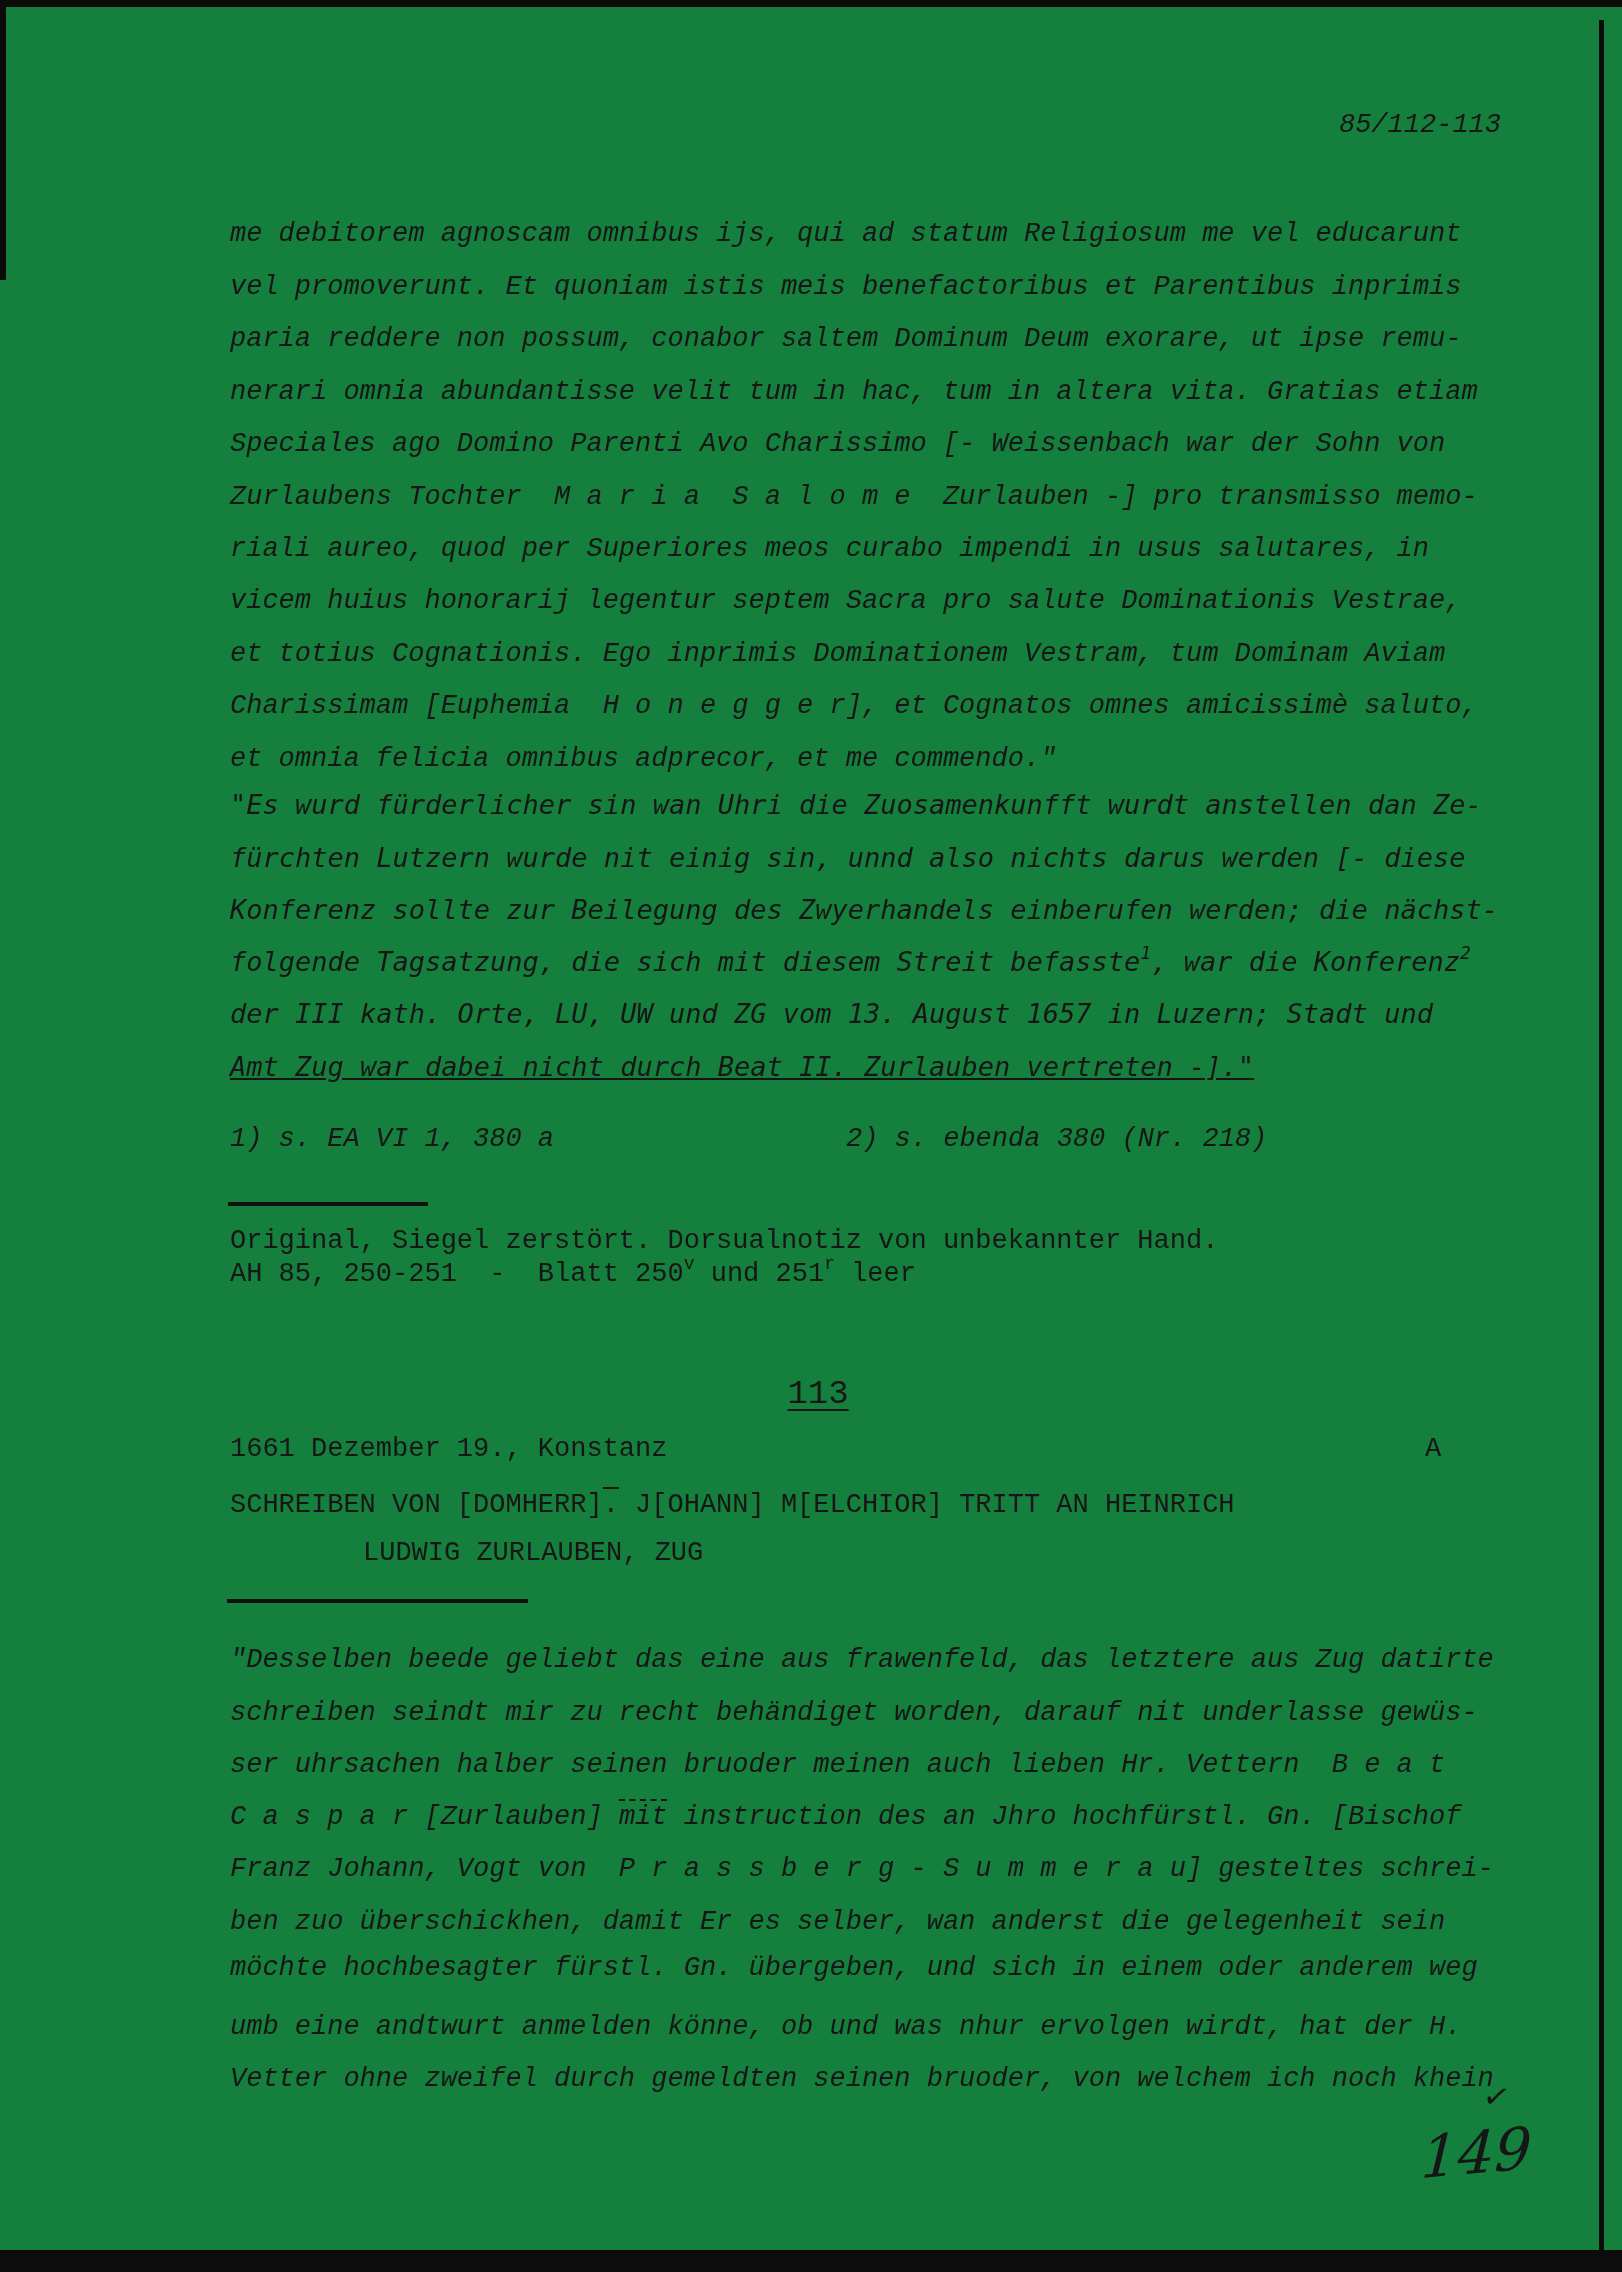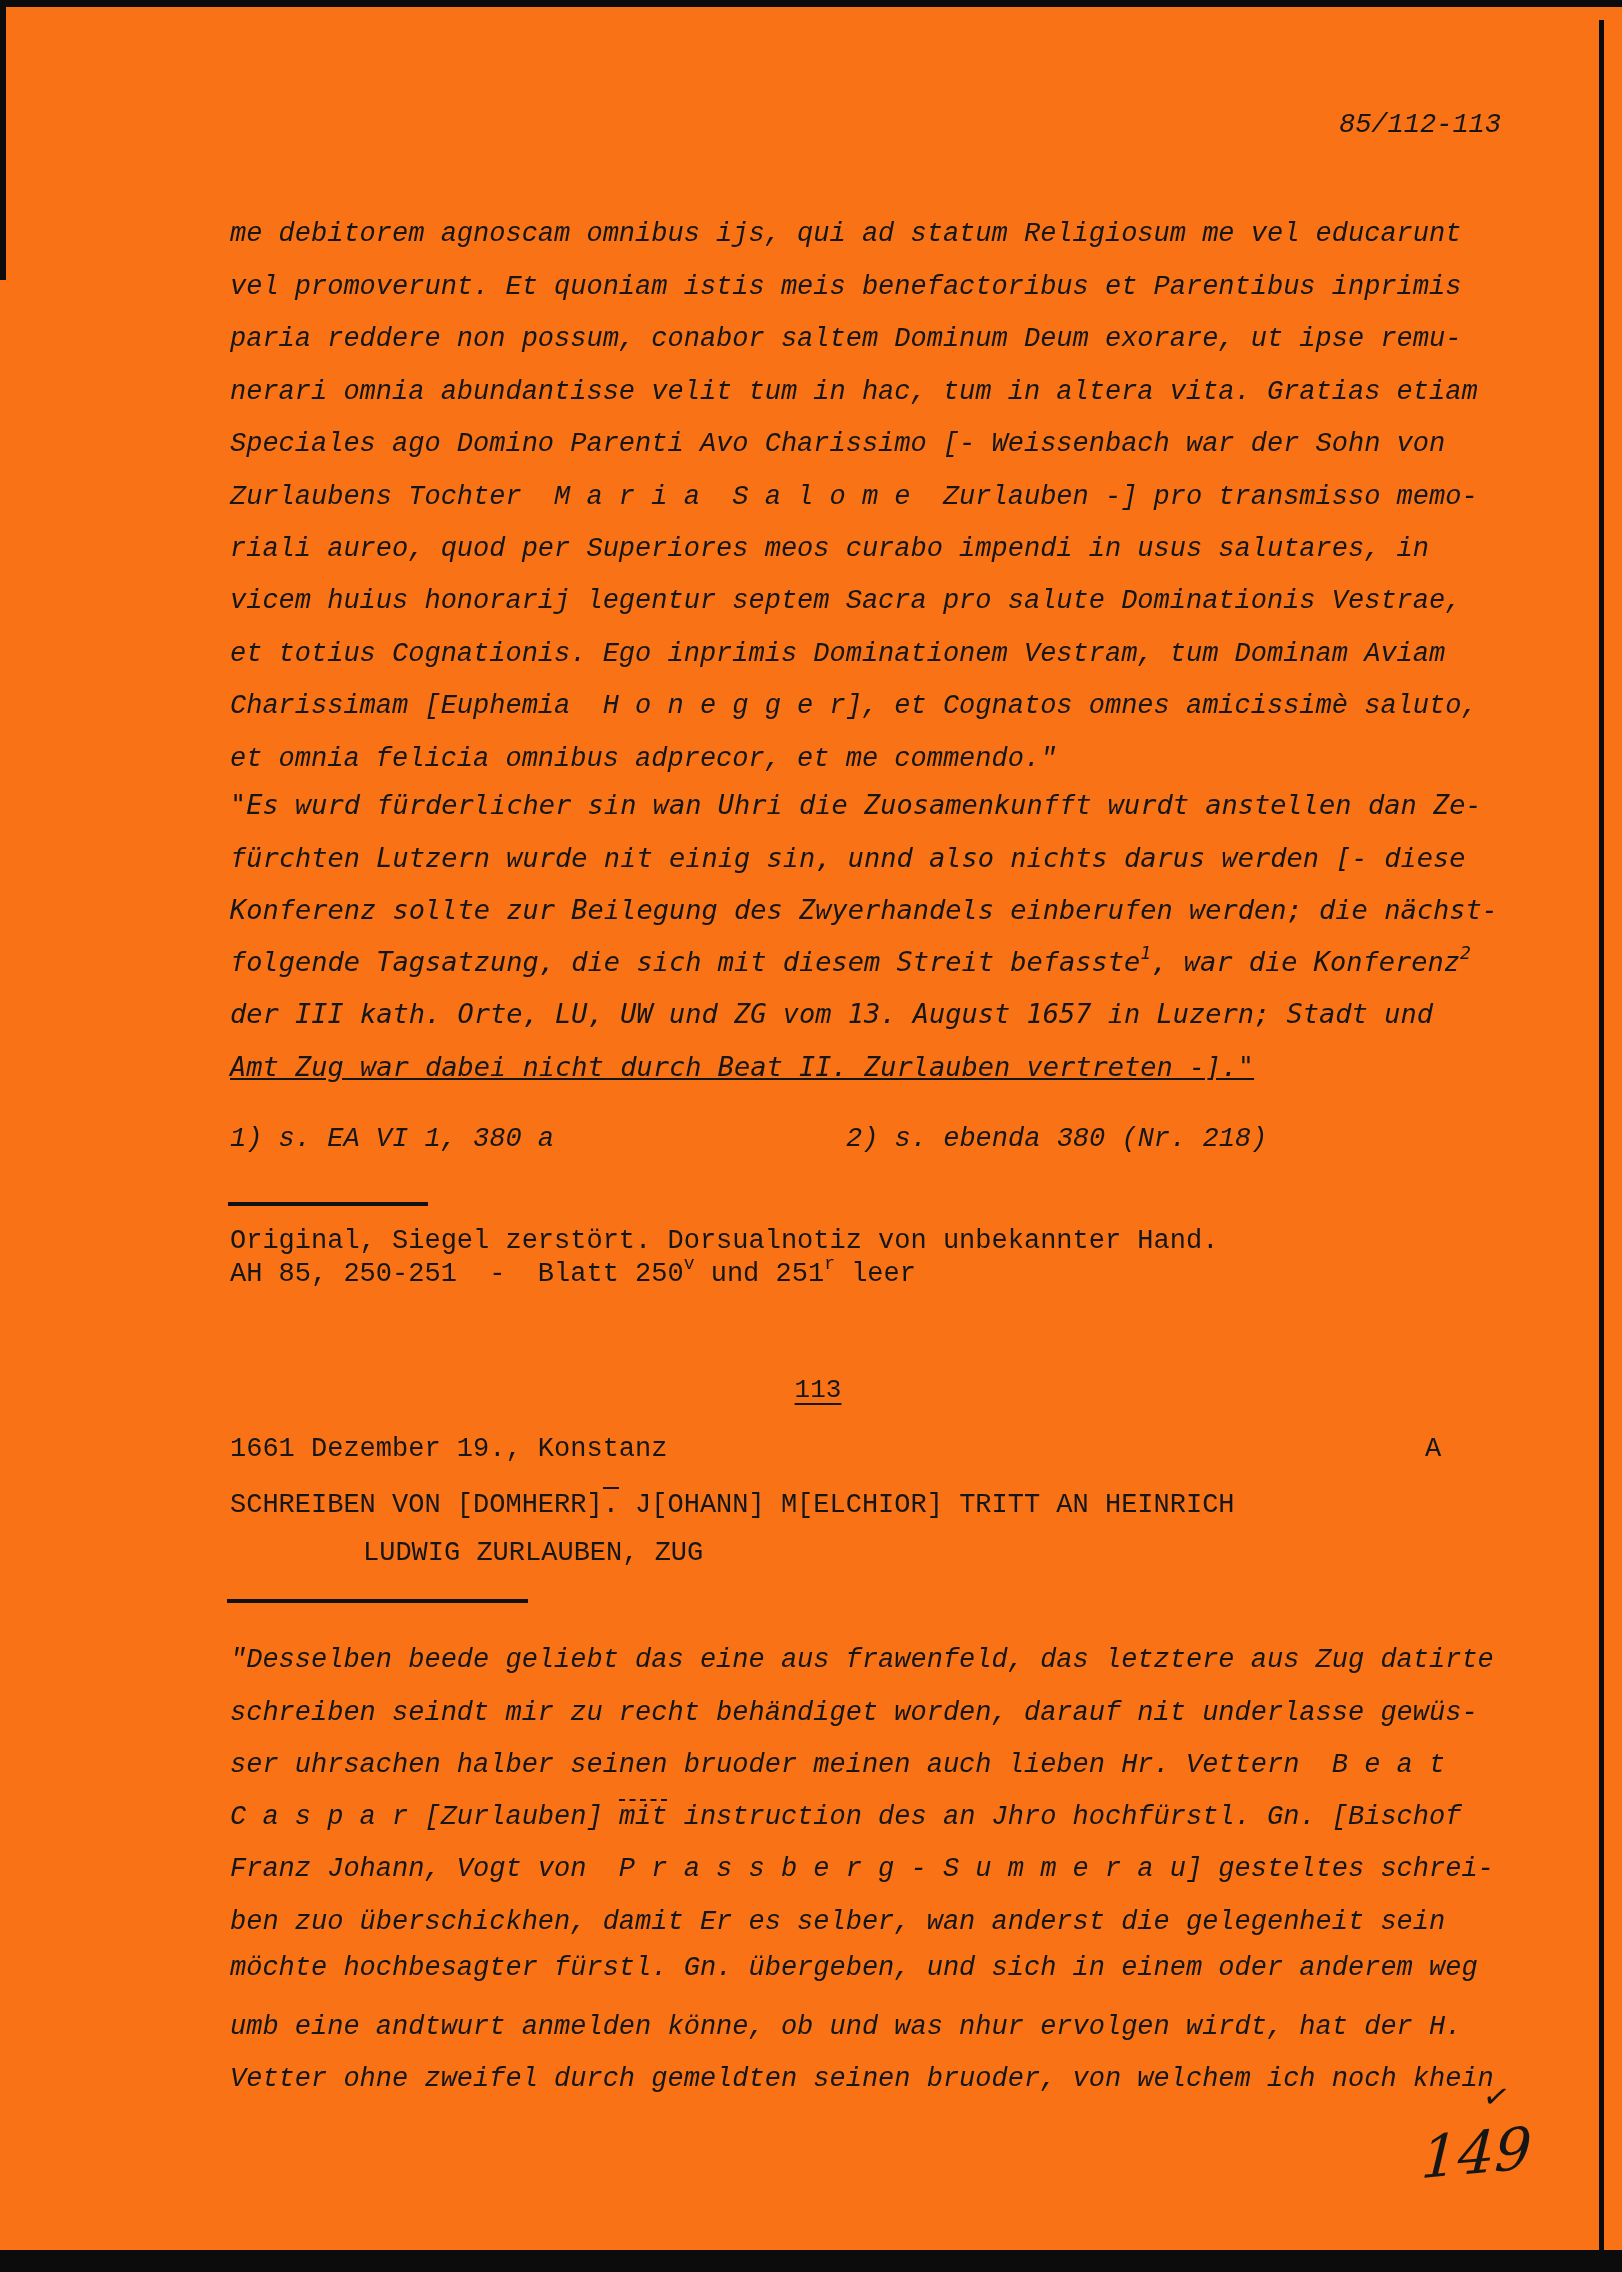--- a/index.html
+++ b/index.html
@@ -1,18 +1,18 @@
 <!DOCTYPE html>
 <html style="font-size:13px"><head>
 <meta charset="utf-8">
 <style>
   html,body { margin:0; padding:0; background:#888; }
   .page {
     position:relative; width:1623px; height:2273px;
-    background:#f97316; overflow:hidden;
+    background:#15803d; overflow:hidden;
     font-family:"Liberation Mono","DejaVu Sans Mono",monospace;
     color:#161616;
   }
   .abs { position:absolute; white-space:pre; }
   .it  { font-style:italic; font-family:"Liberation Mono","DejaVu Sans Mono",monospace; }
   .scr { font-style:italic; font-family:"DejaVu Sans Mono","Liberation Mono",monospace; }
   .up  { font-style:normal; }
   .t-body { font-size:27px; line-height:1; }
   .t-head { font-size:27px; }
   .sup { font-size:18px; position:relative; top:-12px; }
@@ -55,21 +55,21 @@
   <div class="abs scr t-body" style="left:230px;top:1053px;text-decoration:underline;">Amt Zug war dabei nicht durch Beat II. Zurlauben vertreten -]."</div>
 
   <div class="abs it t-body" style="left:230px;top:1126px;">1) s. EA VI 1, 380 a</div>
   <div class="abs it t-body" style="left:846px;top:1126px;">2) s. ebenda 380 (Nr. 218)</div>
 
   <div class="rule" style="left:228px;top:1202px;width:200px;"></div>
 
   <div class="abs up t-body" style="left:230px;top:1228px;text-align:right;">Original, Siegel zerstört. Dorsualnotiz von unbekannter Hand.</div>
   <div class="abs up t-body" style="left:230px;top:1261px;"><span>AH 85, 250-251  -  Blatt 250</span><span class="sup">v</span><span> und 251</span><span class="sup">r</span><span> leer</span></div>
 
-  <div class="abs up" style="left:230px;top:1375px;width:1176px;text-align:center;font-size:26px;"><span class="entry-no">113</span></div>
+  <div class="abs up" style="left:230px;top:1375px;width:1176px;text-align:center;font-size:34px;"><span class="entry-no">113</span></div>
 
   <div class="abs up t-head" style="left:230px;top:1434px;">1661 Dezember 19., Konstanz</div>
   <div class="abs up t-head" style="left:1425px;top:1434px;">A</div>
 
   <div class="abs up t-head" style="left:230px;top:1490px;"><span>SCHREIBEN VON [DOMHERR]</span><span class="overmark">.</span><span> J[OHANN] M[ELCHIOR] TRITT AN HEINRICH</span></div>
   <div class="abs up t-head" style="left:363px;top:1538px;">LUDWIG ZURLAUBEN, ZUG</div>
 
   <div class="rule" style="left:227px;top:1599px;width:301px;"></div>
 
   <div class="abs it t-body" style="left:230px;top:1647px;">"Desselben beede geliebt das eine aus frawenfeld, das letztere aus Zug datirte</div>

